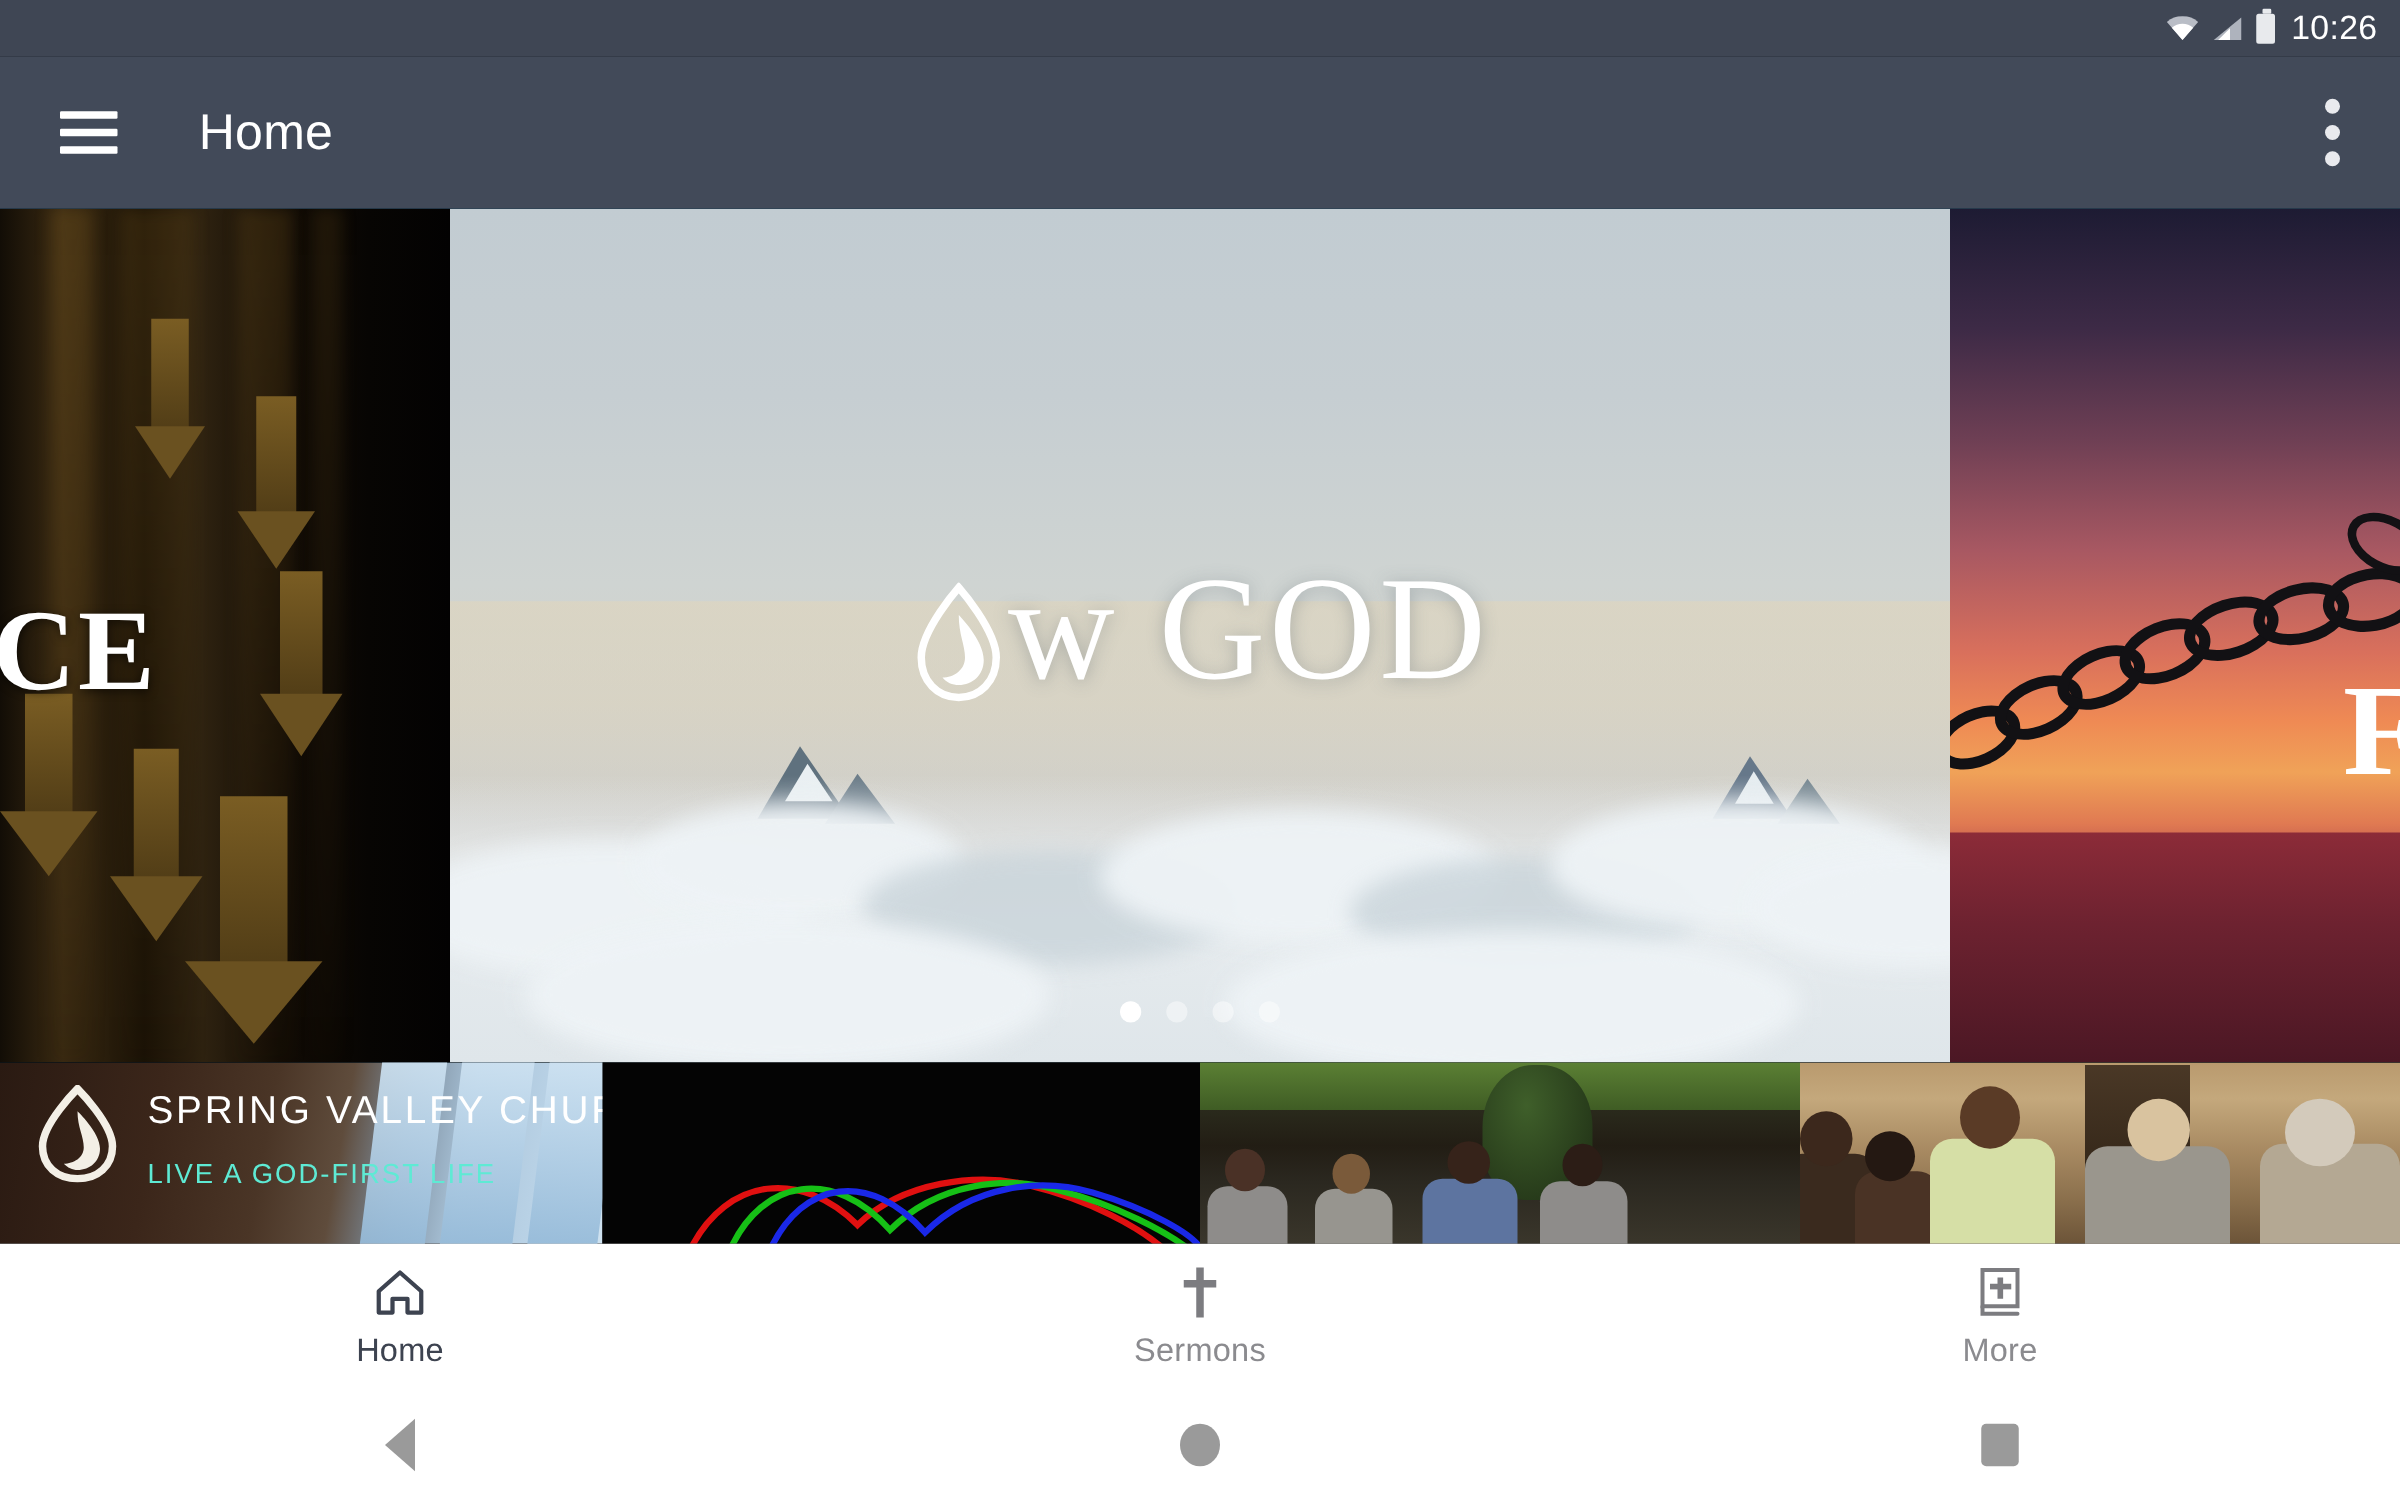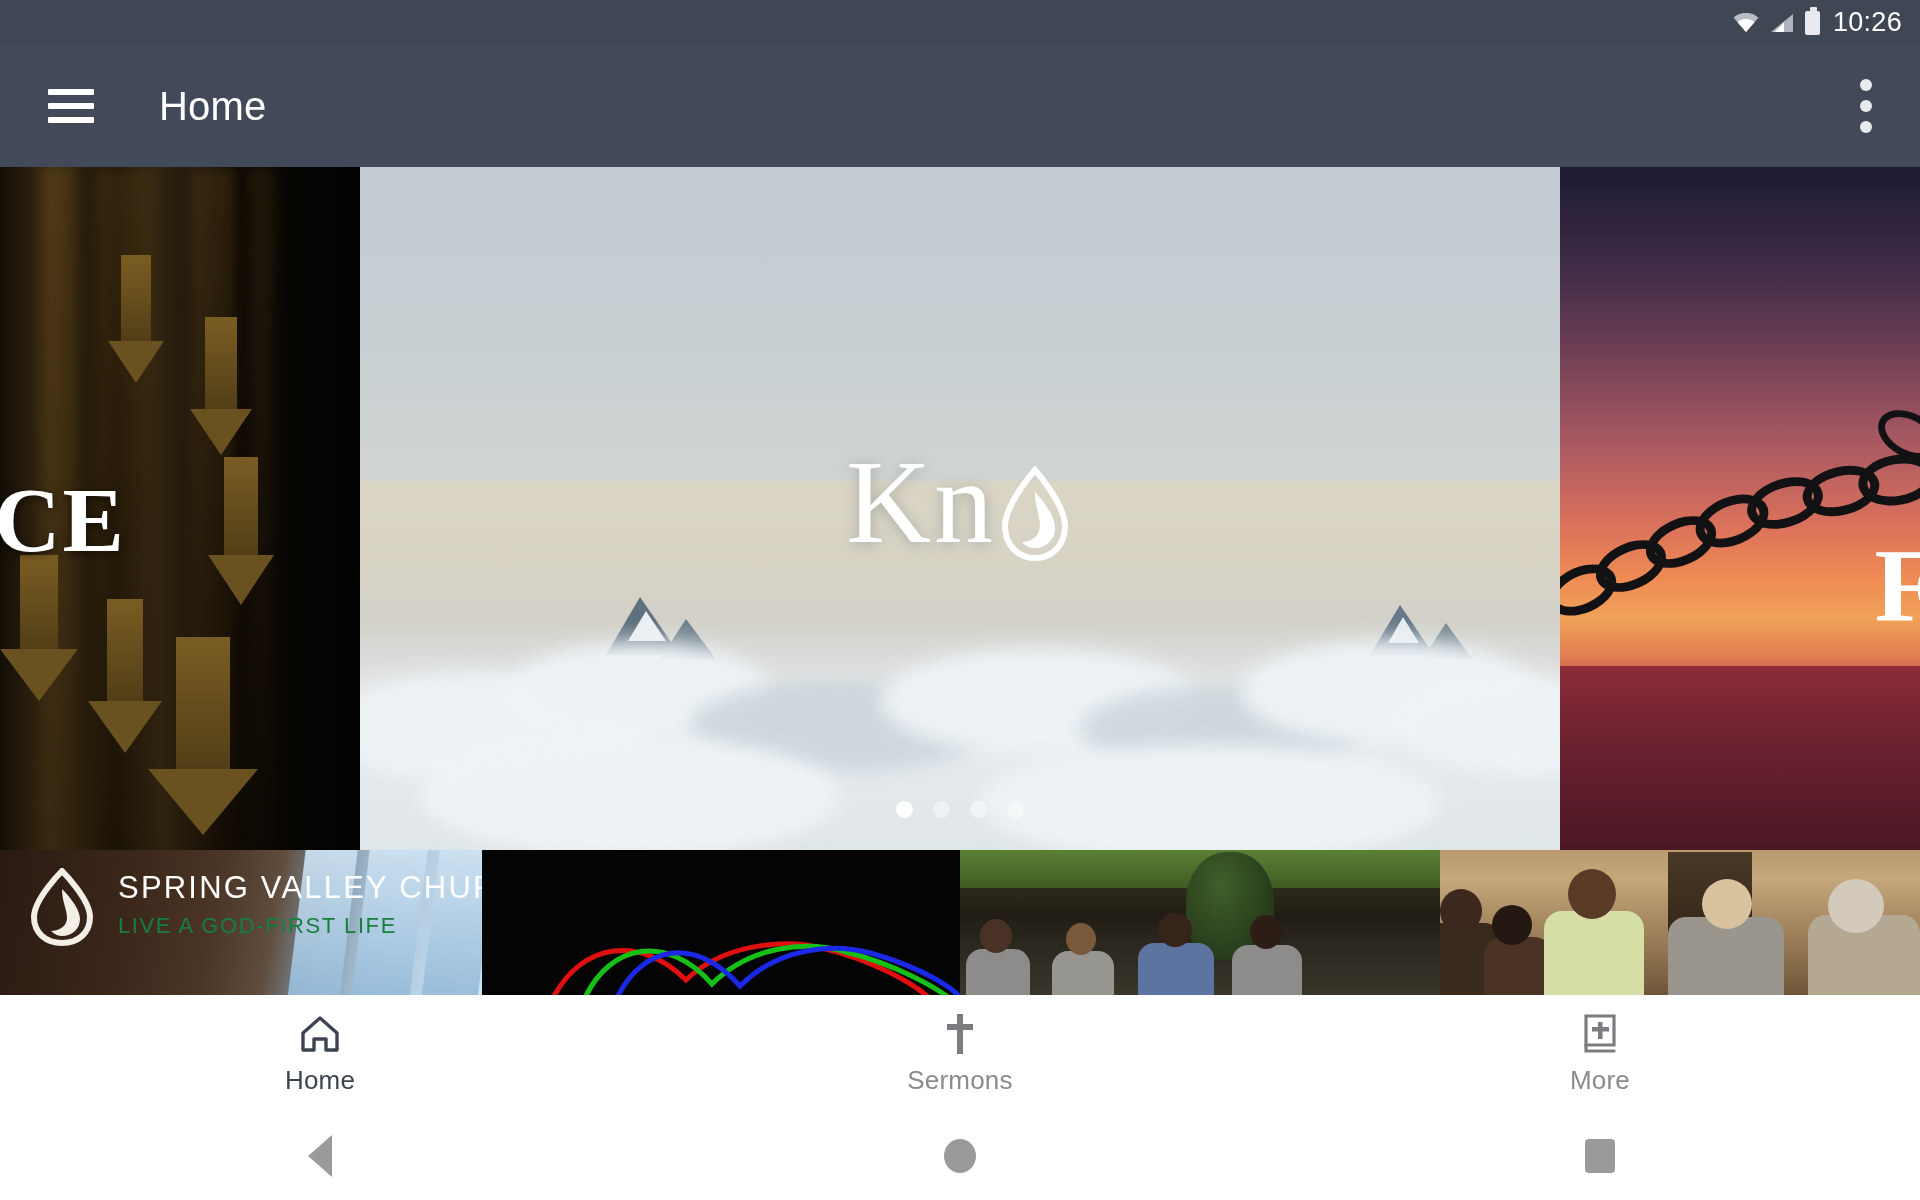--- a/index.html
+++ b/index.html
@@ -108,21 +108,21 @@
   .t4{ width:480px; }
 
   
   .t1-bg{ position:absolute; inset:0;
      background:linear-gradient(100deg,#2a1a12 0%,#3b261a 26%,#4a3526 44%,#5f4c3c 56%,#7d8fa0 66%,#a9c3d8 76%,#b9d2e6 88%,#cfe2f0 100%); }
   .t1-pane{ position:absolute; top:-6px; height:170px; background:linear-gradient(180deg,#cfe3f2,#8fb6d6);
             transform:skewX(-7deg); opacity:.92; }
   .t1-logo{ position:absolute; left:28px; top:18px; width:68px; height:78px; }
   .t1-txt{ position:absolute; left:118px; top:20px; }
   .t1-title{ color:#fff; font-size:31px; letter-spacing:2.2px; white-space:nowrap; }
-  .t1-sub{ color:#15803d; font-size:22px; letter-spacing:1.6px; margin-top:7px; white-space:nowrap; }
+  .t1-sub{ color:#5eead4; font-size:22px; letter-spacing:1.6px; margin-top:20px; white-space:nowrap; }
 
   
   .t2-bg{ position:absolute; inset:0; background:#040404; }
 
   
   .t3-bg{ position:absolute; inset:0;
      background:linear-gradient(180deg,#4c6b2c 0%,#567a31 14%,#2a2a1c 26%,#221d14 46%,#2b2820 66%,#3a362b 100%); }
   .t3-grass{ position:absolute; left:0; right:0; top:0; height:38px;
      background:linear-gradient(180deg,#5b8034,#3f5c24); }
   .t3-shrub{ position:absolute; left:226px; top:2px; width:88px; height:108px;
@@ -261,28 +261,28 @@
         <div class="cloud d" style="left:330px; top:60px; width:300px; height:92px;"></div>
         <div class="cloud" style="left:520px;  top:28px;  width:320px; height:106px;"></div>
         <div class="cloud d" style="left:720px; top:66px; width:280px; height:88px;"></div>
         <div class="cloud" style="left:880px;  top:20px;  width:300px; height:104px;"></div>
         <div class="cloud" style="left:1040px; top:58px;  width:260px; height:96px;"></div>
         <div class="cloud" style="left:60px;   top:116px; width:420px; height:120px;"></div>
         <div class="cloud" style="left:620px;  top:124px; width:460px; height:118px;"></div>
       </div>
 
       <div class="know-god">
-        <span>Kn</span>
         <span class="kg-drop">
           <svg width="74" height="96" viewBox="0 0 74 96">
             <path d="M37 4 C37 4 67 38 67 60 C67 79 54 92 37 92 C20 92 7 79 7 60 C7 38 37 4 37 4 Z" fill="none" stroke="#ffffff" stroke-width="6"></path>
             <path d="M37 26 C37 26 57 46 57 62 C57 74 48 82 37 82 C32 82 27 80 24 76
                      C33 76 42 70 42 60 C42 50 37 42 37 26 Z" fill="#ffffff"></path>
           </svg>
         </span>
+        <span>w GOD</span>
       </div>
     </div>
 
     <div class="slide slide-right">
       <div class="bg-sunset"></div>
       <div class="sea"></div>
       <div class="chain-wrap">
         <div class="link" style="left:-14px; top:400px; width:72px; height:46px; transform:rotate(-24deg);"></div>
         <div class="link" style="left:34px;  top:376px; width:74px; height:46px; transform:rotate(-24deg);"></div>
         <div class="link" style="left:84px;  top:352px; width:74px; height:46px; transform:rotate(-24deg);"></div>

